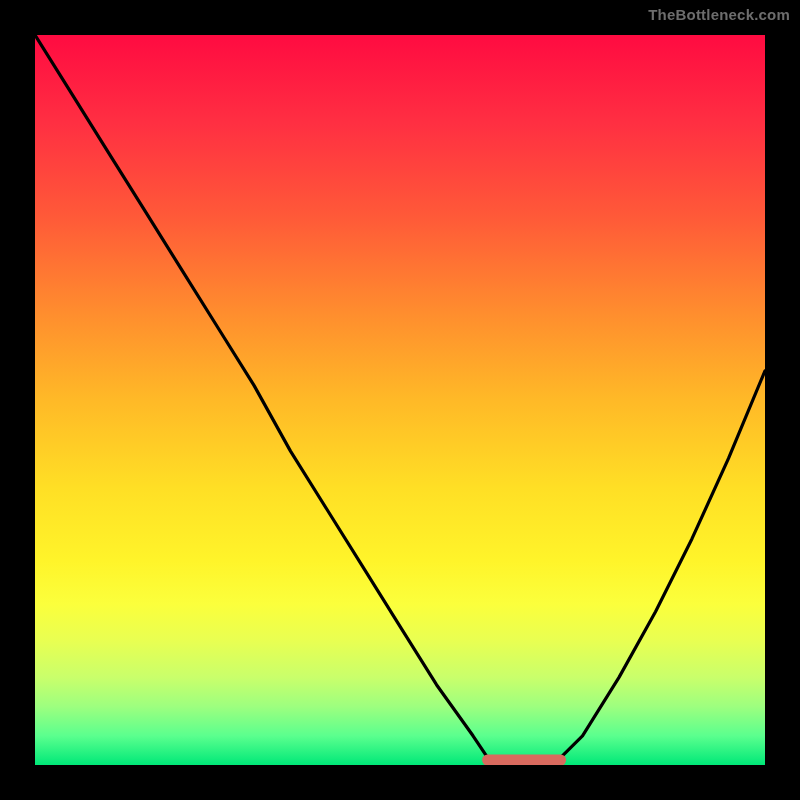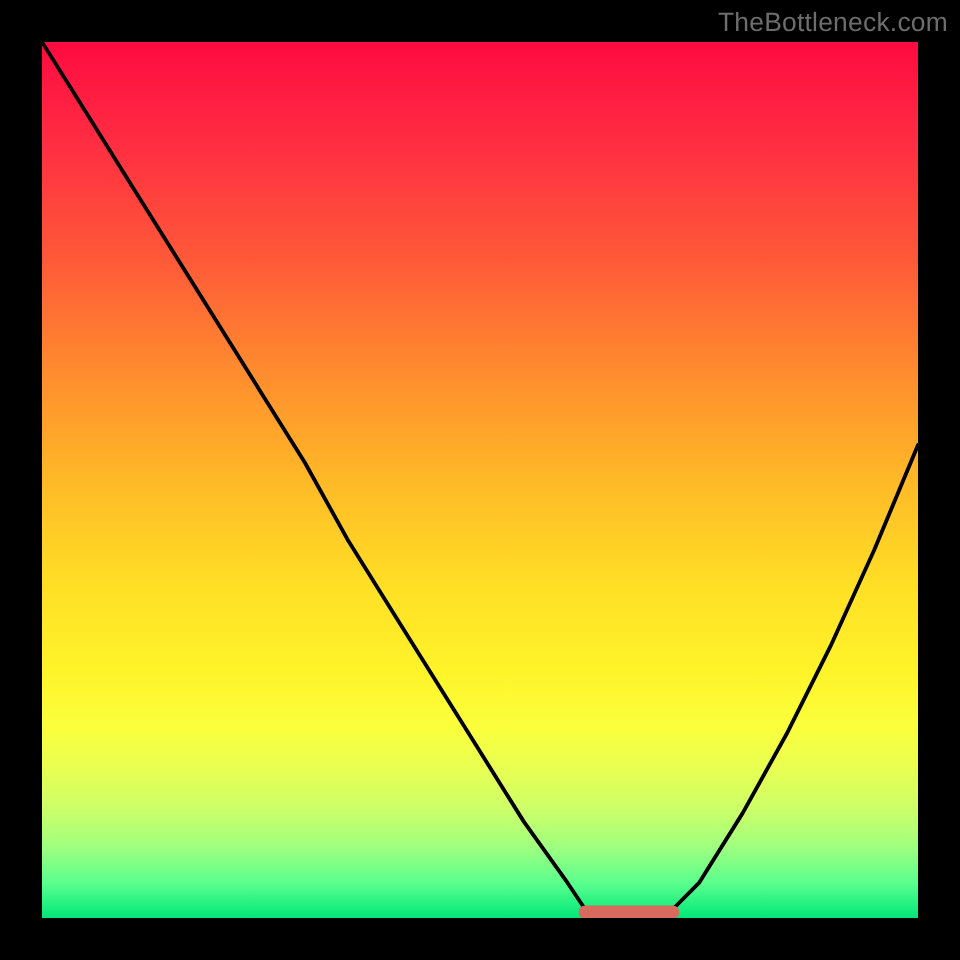--- a/index.html
+++ b/index.html
@@ -46,22 +46,22 @@
     top: 0;
     width: 730px;
     height: 730px;
     display: block;
   }
   .watermark {
     position: absolute;
     top: 6px;
     right: 10px;
     color: #6d6d6d;
-    font-size: 22px;
-    font-weight: 400;
+    font-size: 15px;
+    font-weight: 700;
     letter-spacing: 0.2px;
     user-select: none;
   }
 </style>
 </head>
 <body>
 
 <div class="frame">
 
   <div class="watermark">TheBottleneck.com</div>

